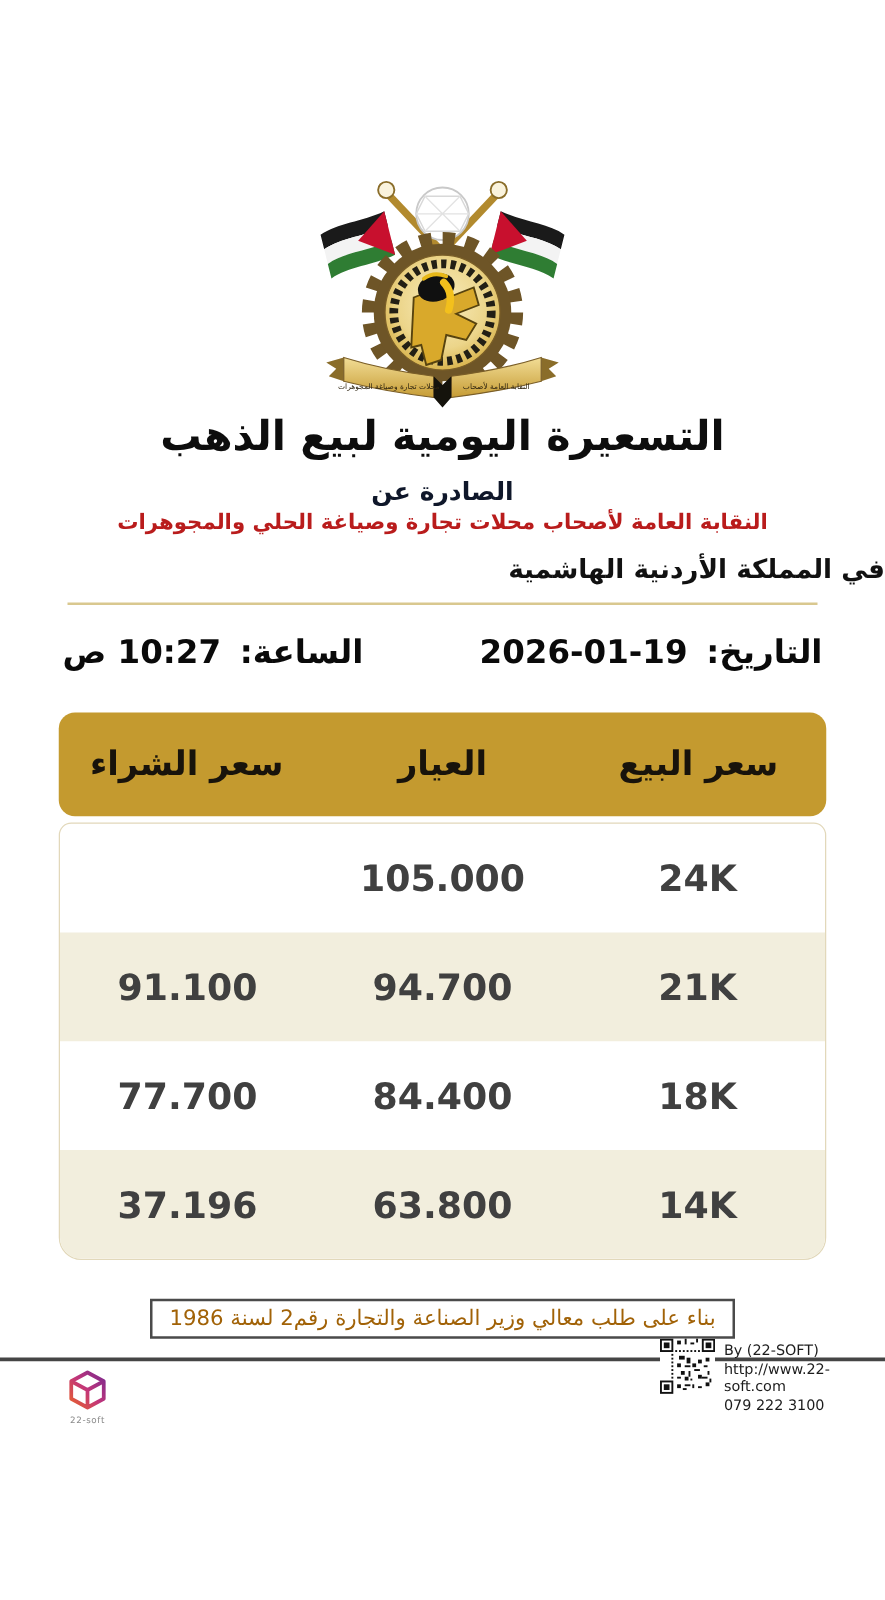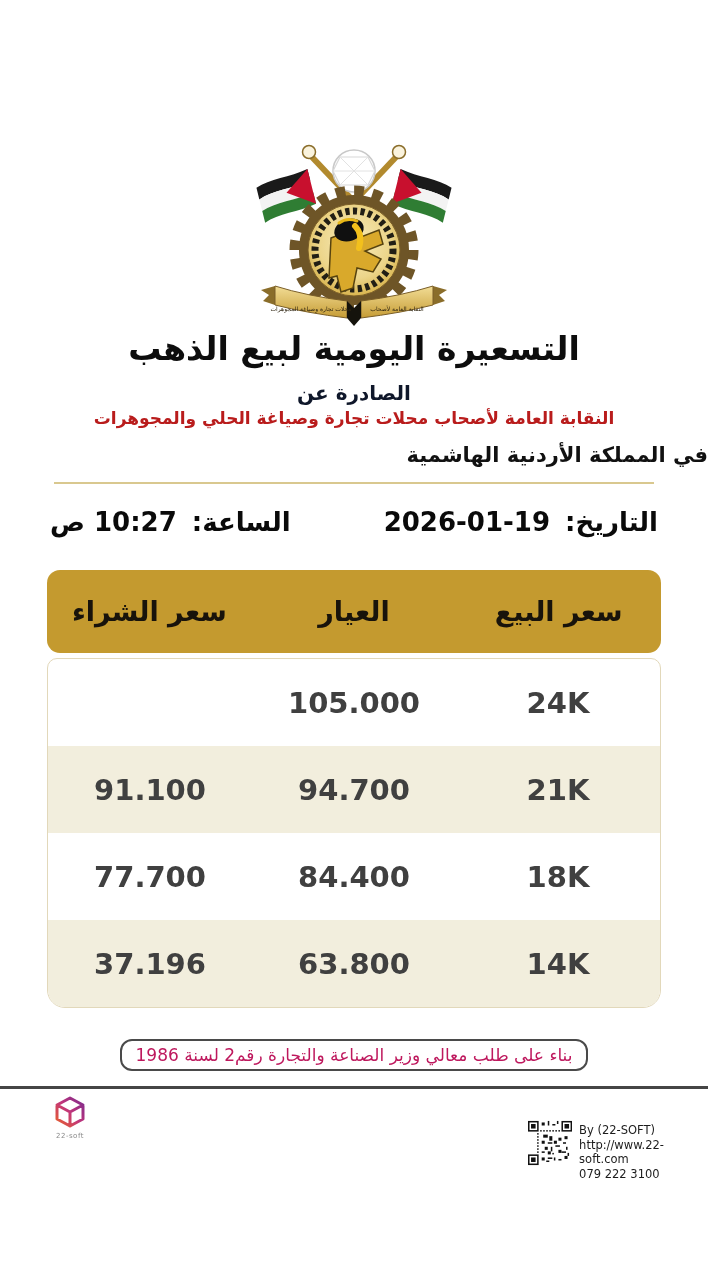--- a/index.html
+++ b/index.html
@@ -16,26 +16,26 @@
   .daterow .num{padding-right:6px;}
   .thead{margin:26px auto 0;width:614px;height:83px;background:#c49a2f;border-radius:13px;
          display:grid;grid-template-columns:1fr 1fr 1fr;align-items:center;text-align:center;}
   .th{font-size:27px;font-weight:700;color:#18130b;}
   .tbody{margin:5px auto 0;width:612px;border:1px solid #e2d8ba;border-radius:10px 10px 18px 18px;
          overflow:hidden;background:#fff;}
   .trow{height:87px;display:grid;grid-template-columns:1fr 1fr 1fr;align-items:center;text-align:center;}
   .trow.alt{background:#f2eedd;}
   .td{font-size:29px;font-weight:700;color:#404040;}
   .footnote-wrap{margin-top:31px;text-align:center;}
-  .footnote{display:inline-block;border:2px solid #4a4a4a;border-radius:12px;padding:4px 14px;
-            font-size:17px;color:#be185d;}
+  .footnote{display:inline-block;border:2px solid #4a4a4a;border-radius:0;padding:4px 14px;
+            font-size:17px;color:#a16207;}
   .footer-line{position:absolute;left:0;top:1086px;width:708px;height:3px;background:#454545;}
   .footer-left{position:absolute;left:48px;top:1094px;width:44px;text-align:center;direction:ltr;}
   .brand{font-size:7px;color:#8a8a8a;letter-spacing:.5px;margin-top:-2px;}
-  .footer-right{position:absolute;left:528px;top:1120px;display:flex;gap:7px;direction:ltr;}
+  .footer-right{position:absolute;left:528px;top:1070px;display:flex;gap:7px;direction:ltr;}
   .qrtext{font-size:11.5px;line-height:14.5px;color:#1c1c1c;padding-top:3px;text-align:left;
           font-family:"DejaVu Sans",sans-serif;}
 </style>
 </head>
 <body>
 
 <div class="page">
 
   <div class="logo-wrap">
     <svg width="214" height="192" viewBox="0 0 214 192">

